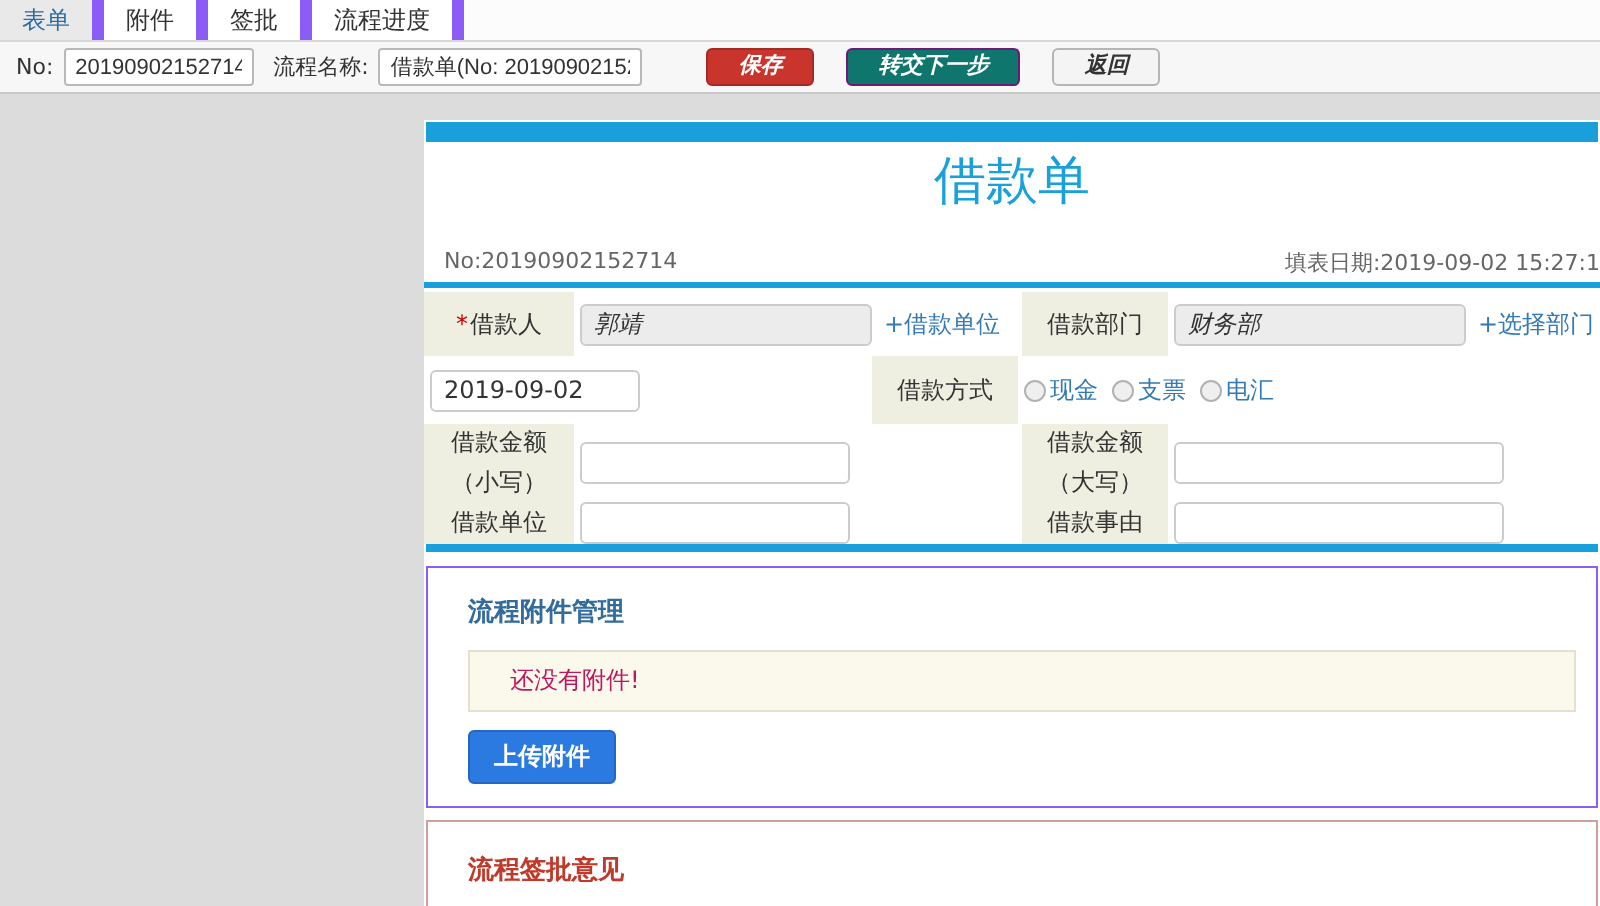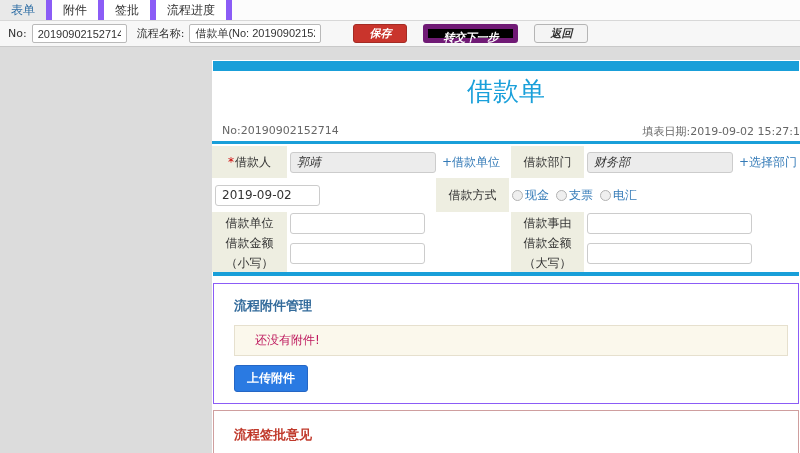--- a/index.html
+++ b/index.html
@@ -18,21 +18,21 @@
   
   .toolrow { position:absolute; top:21px; left:0; width:800px; height:26px;
     background:#f7f7f7; border-bottom:1px solid #c9c9c9;
     display:flex; align-items:center; padding:0 8px; }
   .tool-label { font-size:11px; color:#333; margin-right:5px; white-space:nowrap; }
   .tool-input { height:19px; border:1px solid #b9b9b9; border-radius:2px;
     font-size:11px; padding:0 5px; color:#333; background:#fff; }
   .btn { height:19px; font-size:11px; font-weight:bold; border-radius:3px;
     padding:0 15px; cursor:pointer; line-height:17px;font-style:italic; }
   .btn-save { background:#c9342c; border:1px solid #a32b24; color:#fff; margin-left:32px; }
-  .btn-forward { background:#000000; border:5px solid #701a75; color:#fff; margin-left:16px;text-align:center; }
+  .btn-forward { background:#0f766e; border:1px solid #701a75; color:#fff; margin-left:16px;text-align:center; }
   .btn-back { background:#f4f4f4; border:1px solid #b5b5b5; color:#333; margin-left:16px; font-weight:bold; }
   
   .panel { position:absolute; left:212px; top:60px; width:588px; height:393px;
     background:#fff; overflow:hidden; }
   .blue-bar { height:10px; background:#199fd9; margin:1px 1px 0; }
   .form-title { text-align:center; font-size:26px; color:#1aa0da; margin-top:5px;
     height:30px; line-height:30px; }
   .meta { position:relative; height:15px; margin-top:18px; font-size:11px; color:#666;text-align:center; }
   .meta-no { position:absolute; left:10px; top:0; }
   .meta-date { position:absolute; right:0; top:0; white-space:nowrap; }
@@ -160,44 +160,44 @@
               <span>支票</span>
             </span>
           <span class="radio-opt">
               <span class="radio-dot"></span>
               <span>电汇</span>
             </span>
         </div>
       </div>
     </div>
 
+    <div class="frow r3">
+      <div class="lcell">
+        <span>借款金额（小写）</span>
+      </div>
+      <div class="fcell lft">
+        <input class="inp w135" value="" style="">
+      </div>
+      <div class="lcell rgt">
+        <span>借款金额（大写）</span>
+      </div>
+      <div class="fcell rgtf">
+        <input class="inp w165" value="" style="">
+      </div>
+    </div>
+
     <div class="frow r4">
       <div class="lcell">
         <span>借款单位</span>
       </div>
       <div class="fcell lft">
         <input class="inp w135" value="" style="">
       </div>
       <div class="lcell rgt">
         <span>借款事由</span>
-      </div>
-      <div class="fcell rgtf">
-        <input class="inp w165" value="" style="">
-      </div>
-    </div>
-
-    <div class="frow r3">
-      <div class="lcell">
-        <span>借款金额（小写）</span>
-      </div>
-      <div class="fcell lft">
-        <input class="inp w135" value="" style="">
-      </div>
-      <div class="lcell rgt">
-        <span>借款金额（大写）</span>
       </div>
       <div class="fcell rgtf">
         <input class="inp w165" value="" style="">
       </div>
     </div>
   </div>
   <div class="bottom-bar"></div>
 
   <div class="attach-box">
     <div class="attach-heading">流程附件管理</div>

